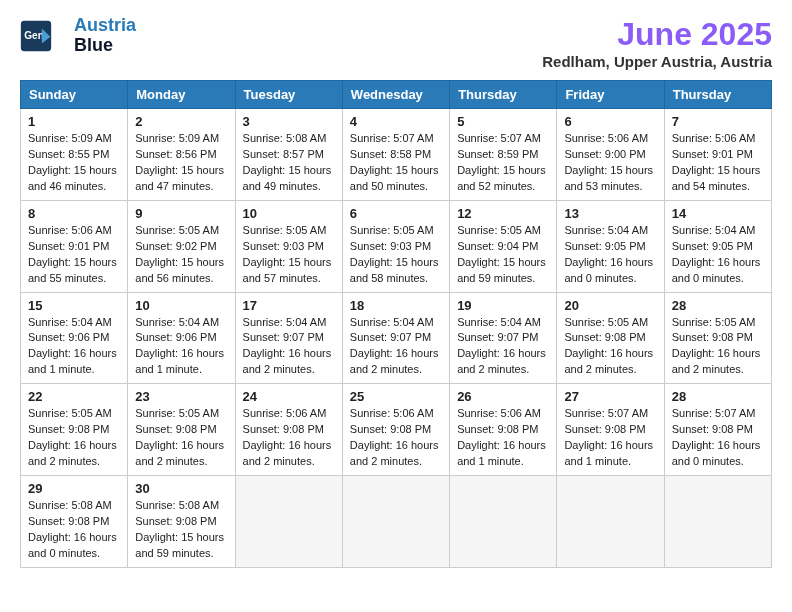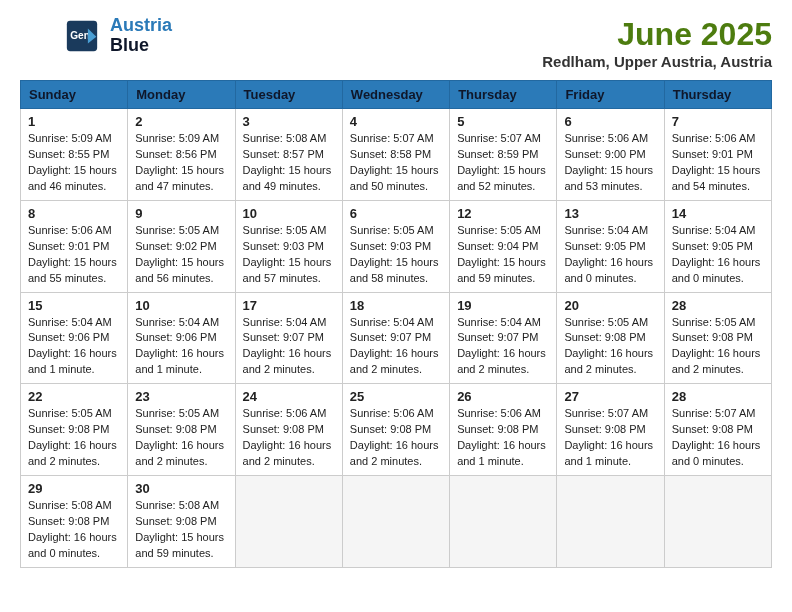--- a/index.html
+++ b/index.html
@@ -12,57 +12,56 @@
     }
     .header {
       display: flex;
       justify-content: space-between;
       align-items: flex-start;
       margin-bottom: 10px;
     }
     .logo {
       display: flex;
       align-items: center;
-      gap: 12px;
-      margin-left: 46px;
+      gap: 22px;
     }
     .logo-text {
       font-size: 18px;
       font-weight: bold;
       color: #1a1a2e;
       line-height: 1.1;
     }
     .logo-text span {
       color: #2b7ab8;
     }
     .logo-icon {
       width: 32px;
       height: 32px;
     }
     .title-block {
       text-align: right;
     }
     .month-title {
       font-size: 32px;
       font-weight: bold;
-      color: #4d7c0f;
+      color: #8b5cf6;
     }
     .subtitle {
       font-size: 15px;
       color: #333;
       font-weight: bold;
     }
     .calendar {
       width: 100%;
       border-collapse: collapse;
       border: 1px solid #ccc;
     }
     .calendar th {
       background: #2b7ab8;
-      color: #0f172a;
+      color: #ffffff;
       font-size: 13px;
       font-weight: bold;
       padding: 6px 8px;
       text-align: left;
       border: 1px solid #2268a0;
     }
     .calendar td {
       vertical-align: top;
       border: 1px solid #ccc;
       padding: 5px 7px;

